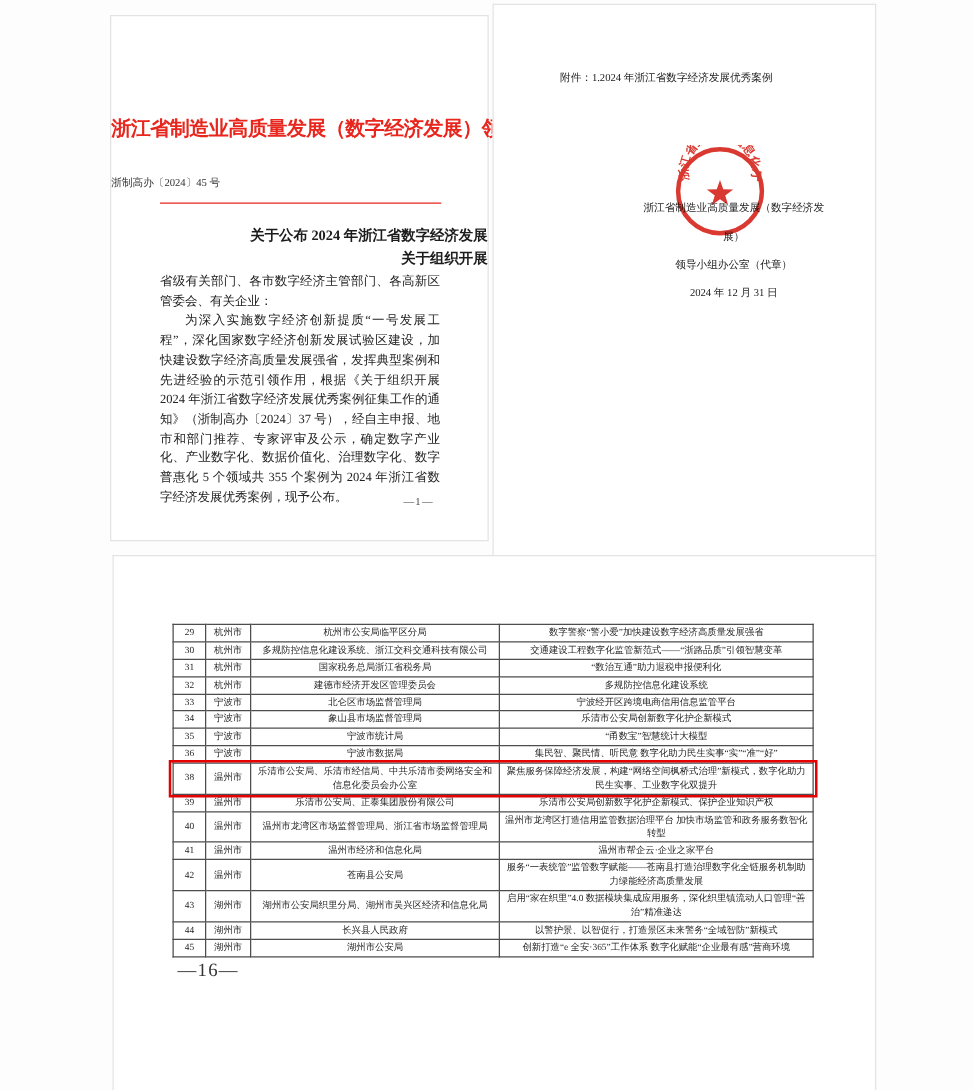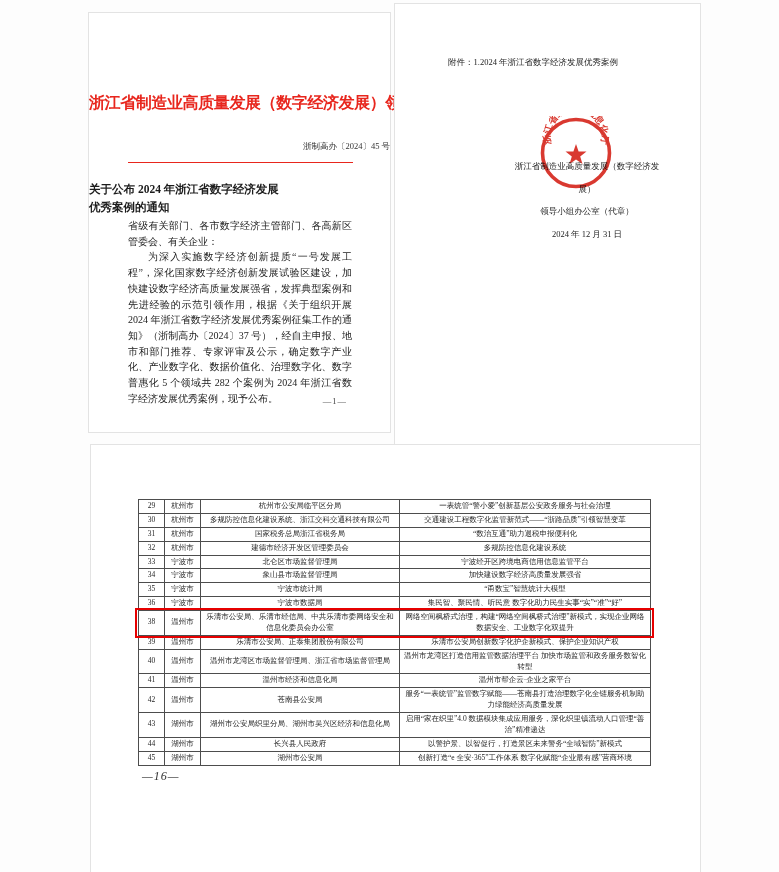--- a/index.html
+++ b/index.html
@@ -12,23 +12,23 @@
   .page{position:absolute;background:#ffffff;border:1px solid #e3e3e3;box-sizing:border-box;}
   .page-left{left:88px;top:12px;width:303px;height:421px;}
   .page-right{left:394px;top:3px;width:307px;height:504px;}
   .page-bottom{left:90px;top:444px;width:611px;height:428px;border-bottom:none;}
 
   
   .red-header{
     margin-top:80px;text-align:center;white-space:nowrap;
     font-size:16px;font-weight:bold;letter-spacing:-0.4px;color:#e8261d;
   }
-  .doc-no{margin-top:27px;text-align:right;font-size:8.5px;color:#333;}
+  .doc-no{margin-top:27px;text-align:left;font-size:8.5px;color:#333;}
   .red-line{position:absolute;left:39px;top:149px;width:225px;height:0;border-top:1.6px solid #e8261d;}
-  .doc-title{margin-top:27px;text-align:left;font-size:11.5px;font-weight:bold;line-height:18px;color:#1c1c1c;}
+  .doc-title{margin-top:27px;text-align:right;font-size:11.5px;font-weight:bold;line-height:18px;color:#1c1c1c;}
   .body-text{position:absolute;left:39px;top:205px;width:224px;font-size:10px;line-height:15.7px;text-align:justify;color:#222;}
   .body-text p{margin:0;}
   .body-text .para{text-indent:2em;}
   .pagenum{position:absolute;font-size:8.5px;color:#444;letter-spacing:1px;}
   .pn-1{right:43px;bottom:26px;}
   .pn-2{left:35px;bottom:22px;}
 
   
   .attachments{position:absolute;left:53px;top:50px;font-size:8.5px;line-height:16px;color:#222;}
   .attachments .att2{padding-left:23px;}
@@ -39,38 +39,38 @@
   .table-wrap{position:absolute;left:47px;top:54px;width:512px;}
   table.cases{border-collapse:collapse;width:512px;table-layout:fixed;}
   table.cases td{
     border:1px solid #4d4d4d;font-size:7.5px;line-height:1.45;
     padding:1px 3px;text-align:center;vertical-align:middle;color:#1f1f1f;
     font-family:"Liberation Serif","DejaVu Serif",serif;word-break:break-all;
   }
   table.cases{border:1.4px solid #3d3d3d;padding-left:28px;}
   col.c-no{width:26px;} col.c-city{width:36px;} col.c-org{width:199px;} col.c-proj{width:251px;}
   .hl-overlay{position:absolute;border:2px solid #e60000;pointer-events:none;box-sizing:border-box;}
-  .pn-16{position:absolute;left:53px;font-size:12px;color:#333;letter-spacing:1px;font-style:italic;}
+  .pn-16{position:absolute;left:53px;font-size:15px;color:#333;letter-spacing:1px;}
 </style>
 </head>
 <body>
 
 <div class="canvas">
 
   <div class="page page-left">
     <div class="red-header">浙江省制造业高质量发展（数字经济发展）领导小组办公室文件</div>
     <div class="doc-no">浙制高办〔2024〕45 号</div>
     <div class="red-line"></div>
     <div class="doc-title">
       <div>关于公布 2024 年浙江省数字经济发展</div>
-      <div>优秀案例的通知</div>
+      <div>关于组织开展</div>
     </div>
     <div class="body-text">
       <p class="salutation">省级有关部门、各市数字经济主管部门、各高新区管委会、有关企业：</p>
-      <p class="para">为深入实施数字经济创新提质“一号发展工程”，深化国家数字经济创新发展试验区建设，加快建设数字经济高质量发展强省，发挥典型案例和先进经验的示范引领作用，根据《关于组织开展 2024 年浙江省数字经济发展优秀案例征集工作的通知》（浙制高办〔2024〕37 号），经自主申报、地市和部门推荐、专家评审及公示，确定数字产业化、产业数字化、数据价值化、治理数字化、数字普惠化 5 个领域共 282 个案例为 2024 年浙江省数字经济发展优秀案例，现予公布。</p>
+      <p class="para">为深入实施数字经济创新提质“一号发展工程”，深化国家数字经济创新发展试验区建设，加快建设数字经济高质量发展强省，发挥典型案例和先进经验的示范引领作用，根据《关于组织开展 2024 年浙江省数字经济发展优秀案例征集工作的通知》（浙制高办〔2024〕37 号），经自主申报、地市和部门推荐、专家评审及公示，确定数字产业化、产业数字化、数据价值化、治理数字化、数字普惠化 5 个领域共 355 个案例为 2024 年浙江省数字经济发展优秀案例，现予公布。</p>
     </div>
     <div class="pagenum pn-1">—1—</div>
   </div>
 
   <div class="page page-right">
     <div class="attachments">
       <div>附件：1.2024 年浙江省数字经济发展优秀案例</div>
     </div>
     <div class="signature">
       <div>浙江省制造业高质量发展（数字经济发展）</div>
@@ -97,21 +97,21 @@
           <col class="c-no">
             <col class="c-city">
             <col class="c-org">
             <col class="c-proj">
         </colgroup>
         <tbody id="cases-tbody">
             <tr>
               <td>29</td>
               <td>杭州市</td>
               <td>杭州市公安局临平区分局</td>
-              <td>一表统管“警小爱”创新基层公安政务服务与社会治理</td>
+              <td>数字警察“警小爱”加快建设数字经济高质量发展强省</td>
             </tr>
             <tr>
               <td>30</td>
               <td>杭州市</td>
               <td>多规防控信息化建设系统、浙江交科交通科技有限公司</td>
               <td>交通建设工程数字化监管新范式——“浙路品质”引领智慧变革</td>
             </tr>
             <tr>
               <td>31</td>
               <td>杭州市</td>
@@ -127,39 +127,39 @@
             <tr>
               <td>33</td>
               <td>宁波市</td>
               <td>北仑区市场监督管理局</td>
               <td>宁波经开区跨境电商信用信息监管平台</td>
             </tr>
             <tr>
               <td>34</td>
               <td>宁波市</td>
               <td>象山县市场监督管理局</td>
-              <td>加快建设数字经济高质量发展强省</td>
+              <td>乐清市公安局创新数字化护企新模式</td>
             </tr>
             <tr>
               <td>35</td>
               <td>宁波市</td>
               <td>宁波市统计局</td>
               <td>“甬数宝”智慧统计大模型</td>
             </tr>
             <tr>
               <td>36</td>
               <td>宁波市</td>
               <td>宁波市数据局</td>
               <td>集民智、聚民情、听民意 数字化助力民生实事“实”“准”“好”</td>
             </tr>
             <tr>
               <td>38</td>
               <td>温州市</td>
               <td>乐清市公安局、乐清市经信局、中共乐清市委网络安全和信息化委员会办公室</td>
-              <td>网络空间枫桥式治理，构建“网络空间枫桥式治理”新模式，实现企业网络数据安全、工业数字化双提升</td>
+              <td>聚焦服务保障经济发展，构建“网络空间枫桥式治理”新模式，数字化助力民生实事、工业数字化双提升</td>
             </tr>
             <tr>
               <td>39</td>
               <td>温州市</td>
               <td>乐清市公安局、正泰集团股份有限公司</td>
               <td>乐清市公安局创新数字化护企新模式、保护企业知识产权</td>
             </tr>
             <tr>
               <td>40</td>
               <td>温州市</td>

